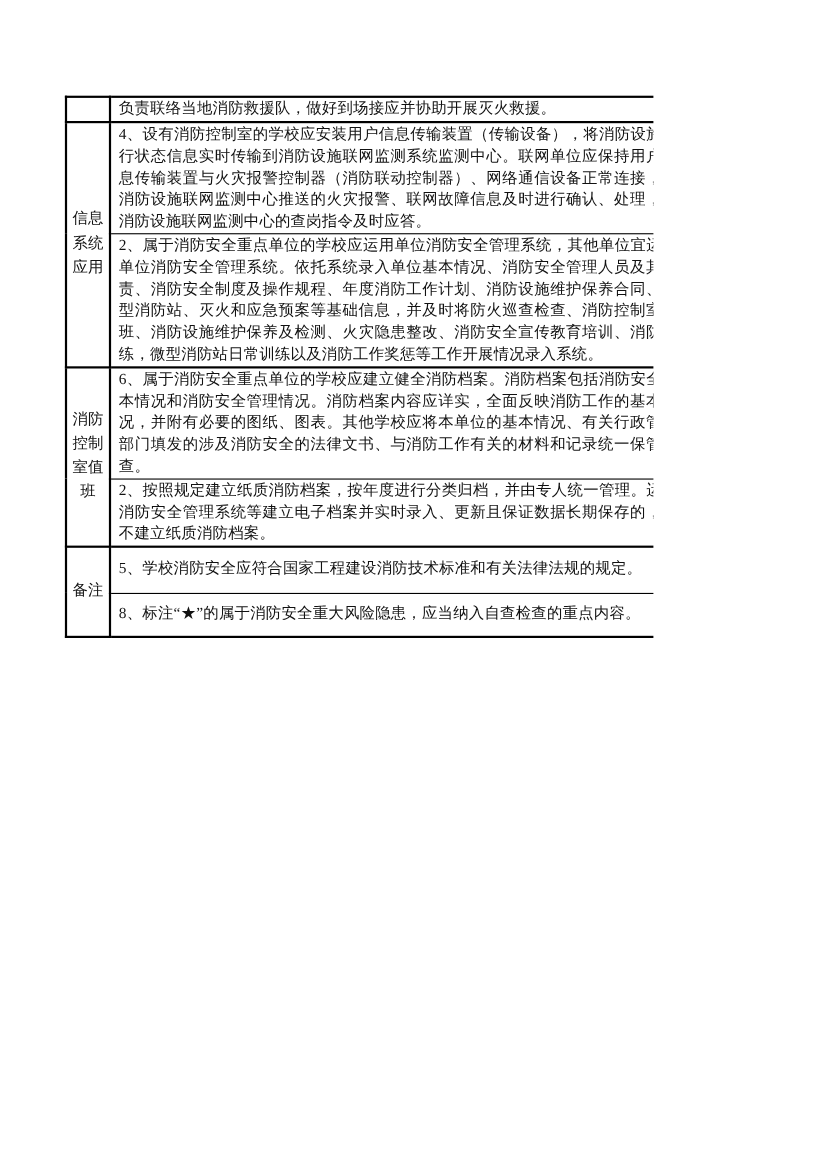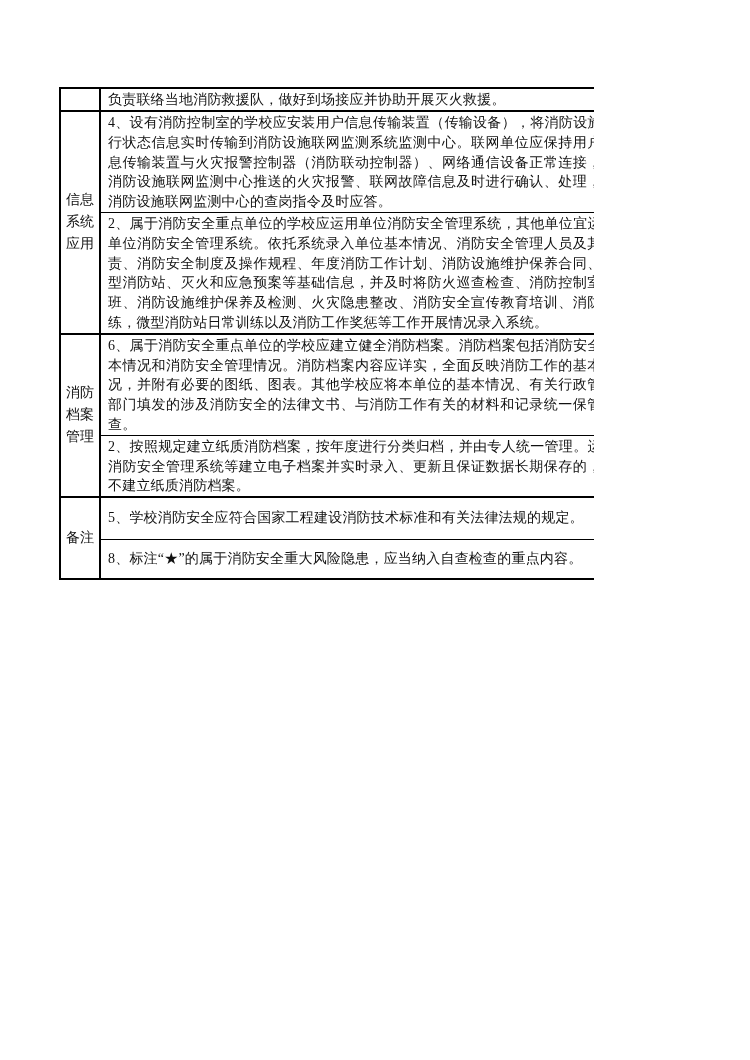--- a/index.html
+++ b/index.html
@@ -91,21 +91,21 @@
         <td class="check">现场检查
 网上核查</td>
       </tr>
       <tr class="r2 thin-above">
         <td class="content">2、属于消防安全重点单位的学校应运用单位消防安全管理系统，其他单位宜运用单位消防安全管理系统。依托系统录入单位基本情况、消防安全管理人员及其职责、消防安全制度及操作规程、年度消防工作计划、消防设施维护保养合同、微型消防站、灭火和应急预案等基础信息，并及时将防火巡查检查、消防控制室值班、消防设施维护保养及检测、火灾隐患整改、消防安全宣传教育培训、消防演练，微型消防站日常训练以及消防工作奖惩等工作开展情况录入系统。</td>
         <td class="check">现场检查
 网上核查</td>
       </tr>
 
       <tr class="r3 thin-below">
-        <td class="cat" rowspan="2">消防档案管理</td>
+        <td class="cat" rowspan="2">消防控制室值班</td>
         <td class="content">6、属于消防安全重点单位的学校应建立健全消防档案。消防档案包括消防安全基本情况和消防安全管理情况。消防档案内容应详实，全面反映消防工作的基本情况，并附有必要的图纸、图表。其他学校应将本单位的基本情况、有关行政管理部门填发的涉及消防安全的法律文书、与消防工作有关的材料和记录统一保管备查。</td>
         <td class="check">查阅档案</td>
       </tr>
       <tr class="r4 thin-above">
         <td class="content">2、按照规定建立纸质消防档案，按年度进行分类归档，并由专人统一管理。运用消防安全管理系统等建立电子档案并实时录入、更新且保证数据长期保存的，可不建立纸质消防档案。</td>
         <td class="check">查阅档案</td>
       </tr>
 
       <tr class="r5 thin-below">
         <td class="cat" rowspan="2">备注</td>

